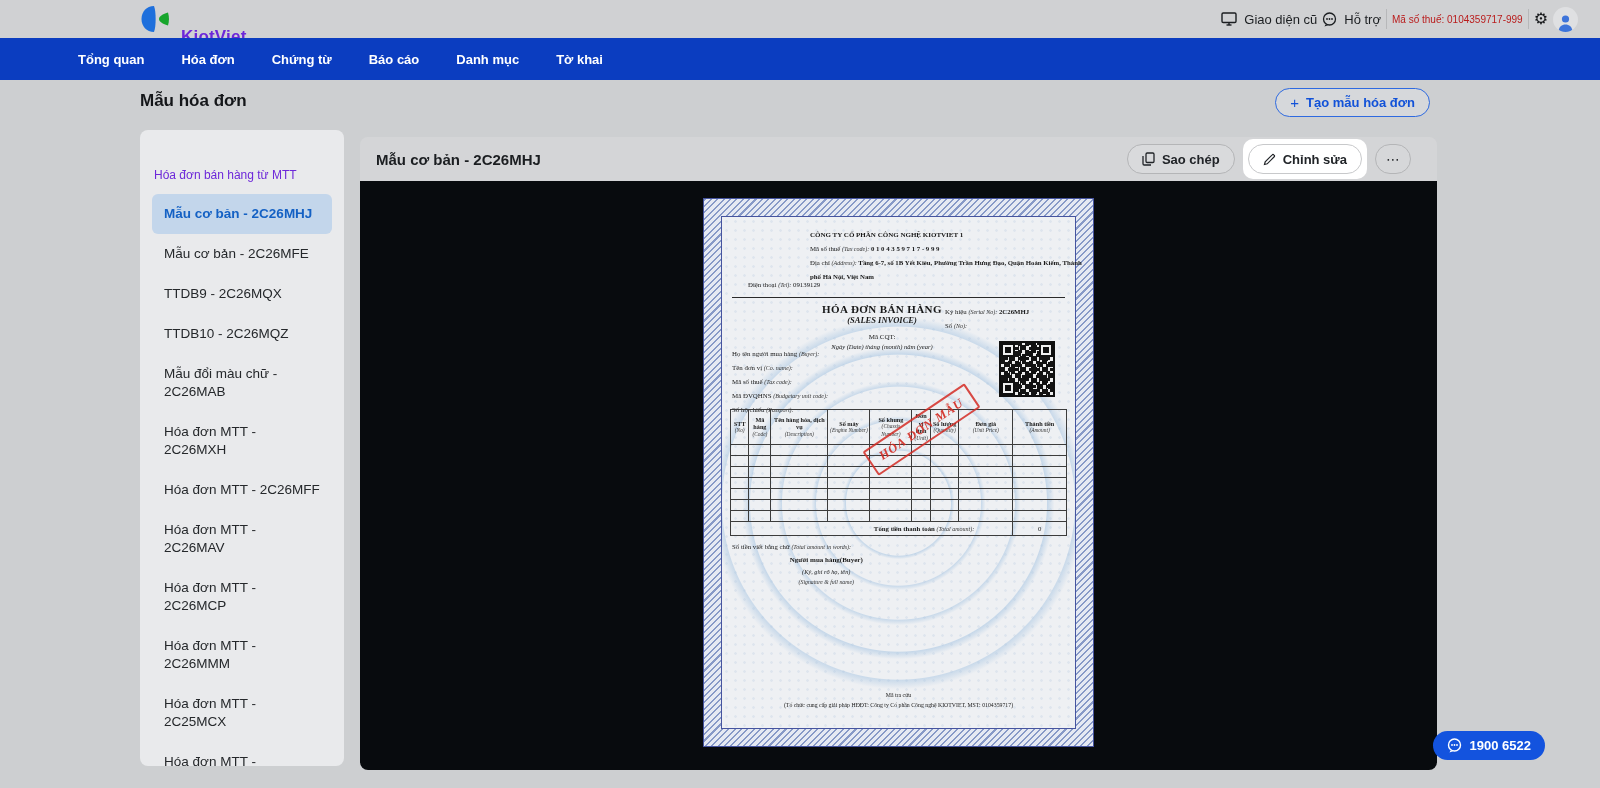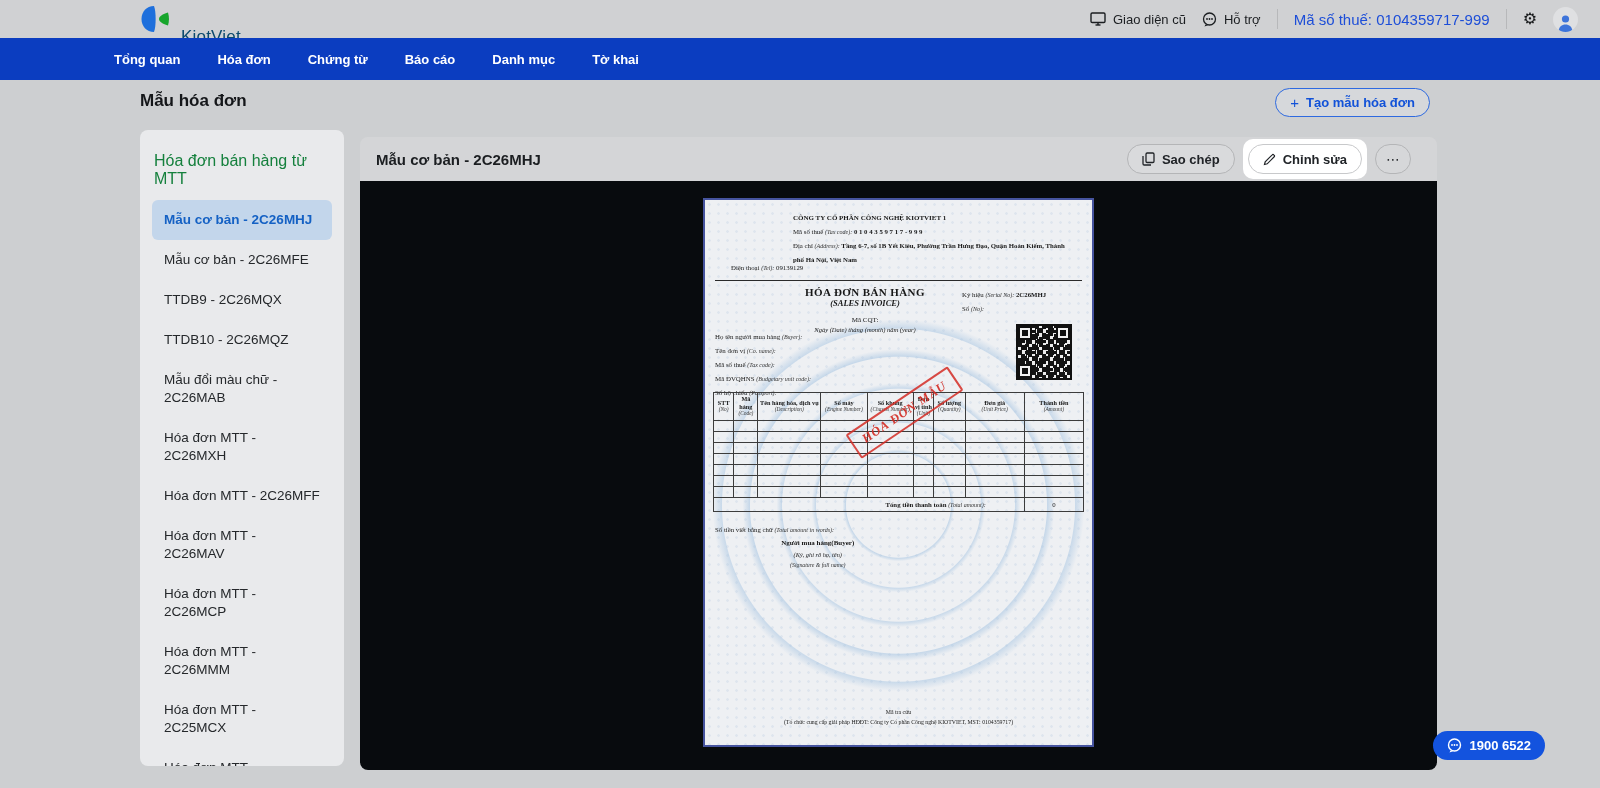--- a/index.html
+++ b/index.html
@@ -3,65 +3,65 @@
 <meta charset="utf-8">
 <style>
   * { margin:0; padding:0; box-sizing:border-box; }
   html,body { width:1600px; height:788px; overflow:hidden; }
   body { background:#cdcfd1; font-family:"Liberation Sans", sans-serif; color:#1b1e21; position:relative; }
 
   
   .topbar { position:absolute; top:0; left:0; right:0; height:38px; background:#d0d1d3;
             display:flex; align-items:center; justify-content:space-between; padding:0 22px 0 140px; }
   .brand { display:flex; align-items:center; gap:7px; }
-  .brand-name { font-size:17px; font-weight:400; color:#0c4a6e; letter-spacing:.2px;margin-top:35px; }
-  .topbar-right { display:flex; align-items:center; gap:16px; }
+  .brand-name { font-size:17px; font-weight:700; color:#6d28d9; letter-spacing:.2px;margin-top:35px; }
+  .topbar-right { display:flex; align-items:center; gap:5px; }
   .tb-item { display:flex; align-items:center; gap:7px; font-size:13px; color:#1b1e21; cursor:pointer; }
   .vdiv { width:1px; height:20px; background:#b7b8ba; }
-  .tax-code { font-size:15px; color:#1d4ed8;text-align:center; }
+  .tax-code { font-size:10px; color:#b91c1c;text-align:center; }
   .gear { font-family:"DejaVu Sans", sans-serif; font-size:16px; color:#16181a; cursor:pointer; line-height:1; }
   .avatar { width:25px; height:25px; border-radius:50%; background:#dfe0e2; display:flex; align-items:flex-end; justify-content:center; overflow:hidden; cursor:pointer; }
 
   
   .navbar { position:absolute; top:38px; left:0; right:0; height:42px; background:#0b3dc0;
-            display:flex; align-items:center; gap:37px; padding-left:114px; }
+            display:flex; align-items:center; gap:37px; padding-left:78px; }
   .nav-item { color:#fff; font-size:13px; font-weight:600; cursor:pointer; }
 
   
   .page-title { position:absolute; top:91px; left:140px; font-size:17px; font-weight:700; color:#141619; }
   .create-btn { position:absolute; top:88px; right:170px; height:29px; display:flex; align-items:center; gap:7px;
                 border:1px solid #2e6ae0; border-radius:15px; padding:0 14px; background:#d6d8db;
                 color:#1252d8; font-size:13px; font-weight:600; cursor:pointer; }
   .create-plus { font-size:15px; font-weight:400; line-height:1; }
 
   
   .sidebar { position:absolute; left:140px; top:130px; width:204px; height:636px; background:#e9eaec;
              border-radius:8px; padding:22px 12px 0 12px; overflow:hidden; }
-  .group-title { font-size:16px; color:#15803d; margin:0 0 12px 2px; }
+  .group-title { font-size:12px; color:#6d28d9; margin:16px 0 12px 2px; }
   .side-item { padding:11px 12px; font-size:13.5px; color:#25282b; border-radius:6px; cursor:pointer; line-height:18px; }
   .side-item.selected { background:#c3d6eb; color:#1461c4; font-weight:600; }
 
   
   .main { position:absolute; left:360px; top:137px; width:1077px; height:633px; }
   .main-head { height:44px; background:#d4d5d7; border-radius:8px 8px 0 0; display:flex; align-items:center;
                justify-content:space-between; padding:0 26px 0 16px; }
   .main-title { font-size:15px; font-weight:700; color:#1b1e21; }
   .head-actions { display:flex; align-items:center; gap:8px; }
   .pill-btn { display:flex; align-items:center; gap:7px; height:30px; padding:0 14px; border-radius:16px;
               border:1px solid #b4b5b7; background:#d9dadc; font-size:13px; font-weight:600; color:#212428; cursor:pointer; }
   .spotlight { background:#ffffff; border-radius:10px; padding:5px; }
   .spotlight .pill-btn { background:#ffffff; border-color:#c8c9cb; }
   .more-btn { width:36px; height:30px; border-radius:16px; border:1px solid #b4b5b7; background:#d6d7d9;
               display:flex; align-items:center; justify-content:center; font-size:14px; color:#2a2d30;
               font-family:"DejaVu Sans", sans-serif; cursor:pointer; }
   .preview { position:absolute; top:44px; left:0; right:0; bottom:0; background:#080b0e; border-radius:0 0 8px 8px; }
 
   
   .doc { position:absolute; left:343px; top:17px; width:391px; height:549px;
-         border:1px solid #46549f; padding:0;
+         border:1px solid #46549f; padding:17px;
          background:repeating-linear-gradient(135deg,#8799c7 0 1.5px,#e5e9f3 1.5px 4.5px); }
   .doc-frame { position:relative; width:100%; height:100%; border:1px solid #46549f; background-color:#eef0f3;
      background-image:
        radial-gradient(circle at 50% 56%, rgba(167,197,226,.0) 52px, rgba(167,197,226,.55) 53px, rgba(167,197,226,0) 56px),
        radial-gradient(circle at 50% 56%, rgba(167,197,226,0) 82px, rgba(167,197,226,.5) 83px, rgba(167,197,226,0) 87px),
        radial-gradient(circle at 50% 56%, rgba(167,197,226,0) 116px, rgba(167,197,226,.5) 117px, rgba(167,197,226,0) 122px),
        radial-gradient(circle at 50% 56%, rgba(167,197,226,0) 148px, rgba(167,197,226,.55) 149px, rgba(167,197,226,0) 156px),
        radial-gradient(circle at 50% 56%, rgba(167,197,226,0) 176px, rgba(167,197,226,.5) 177px, rgba(167,197,226,0) 186px),
        radial-gradient(rgba(140,175,210,.16) 1px, rgba(0,0,0,0) 1.6px);
      background-size:auto,auto,auto,auto,auto,9px 9px;

